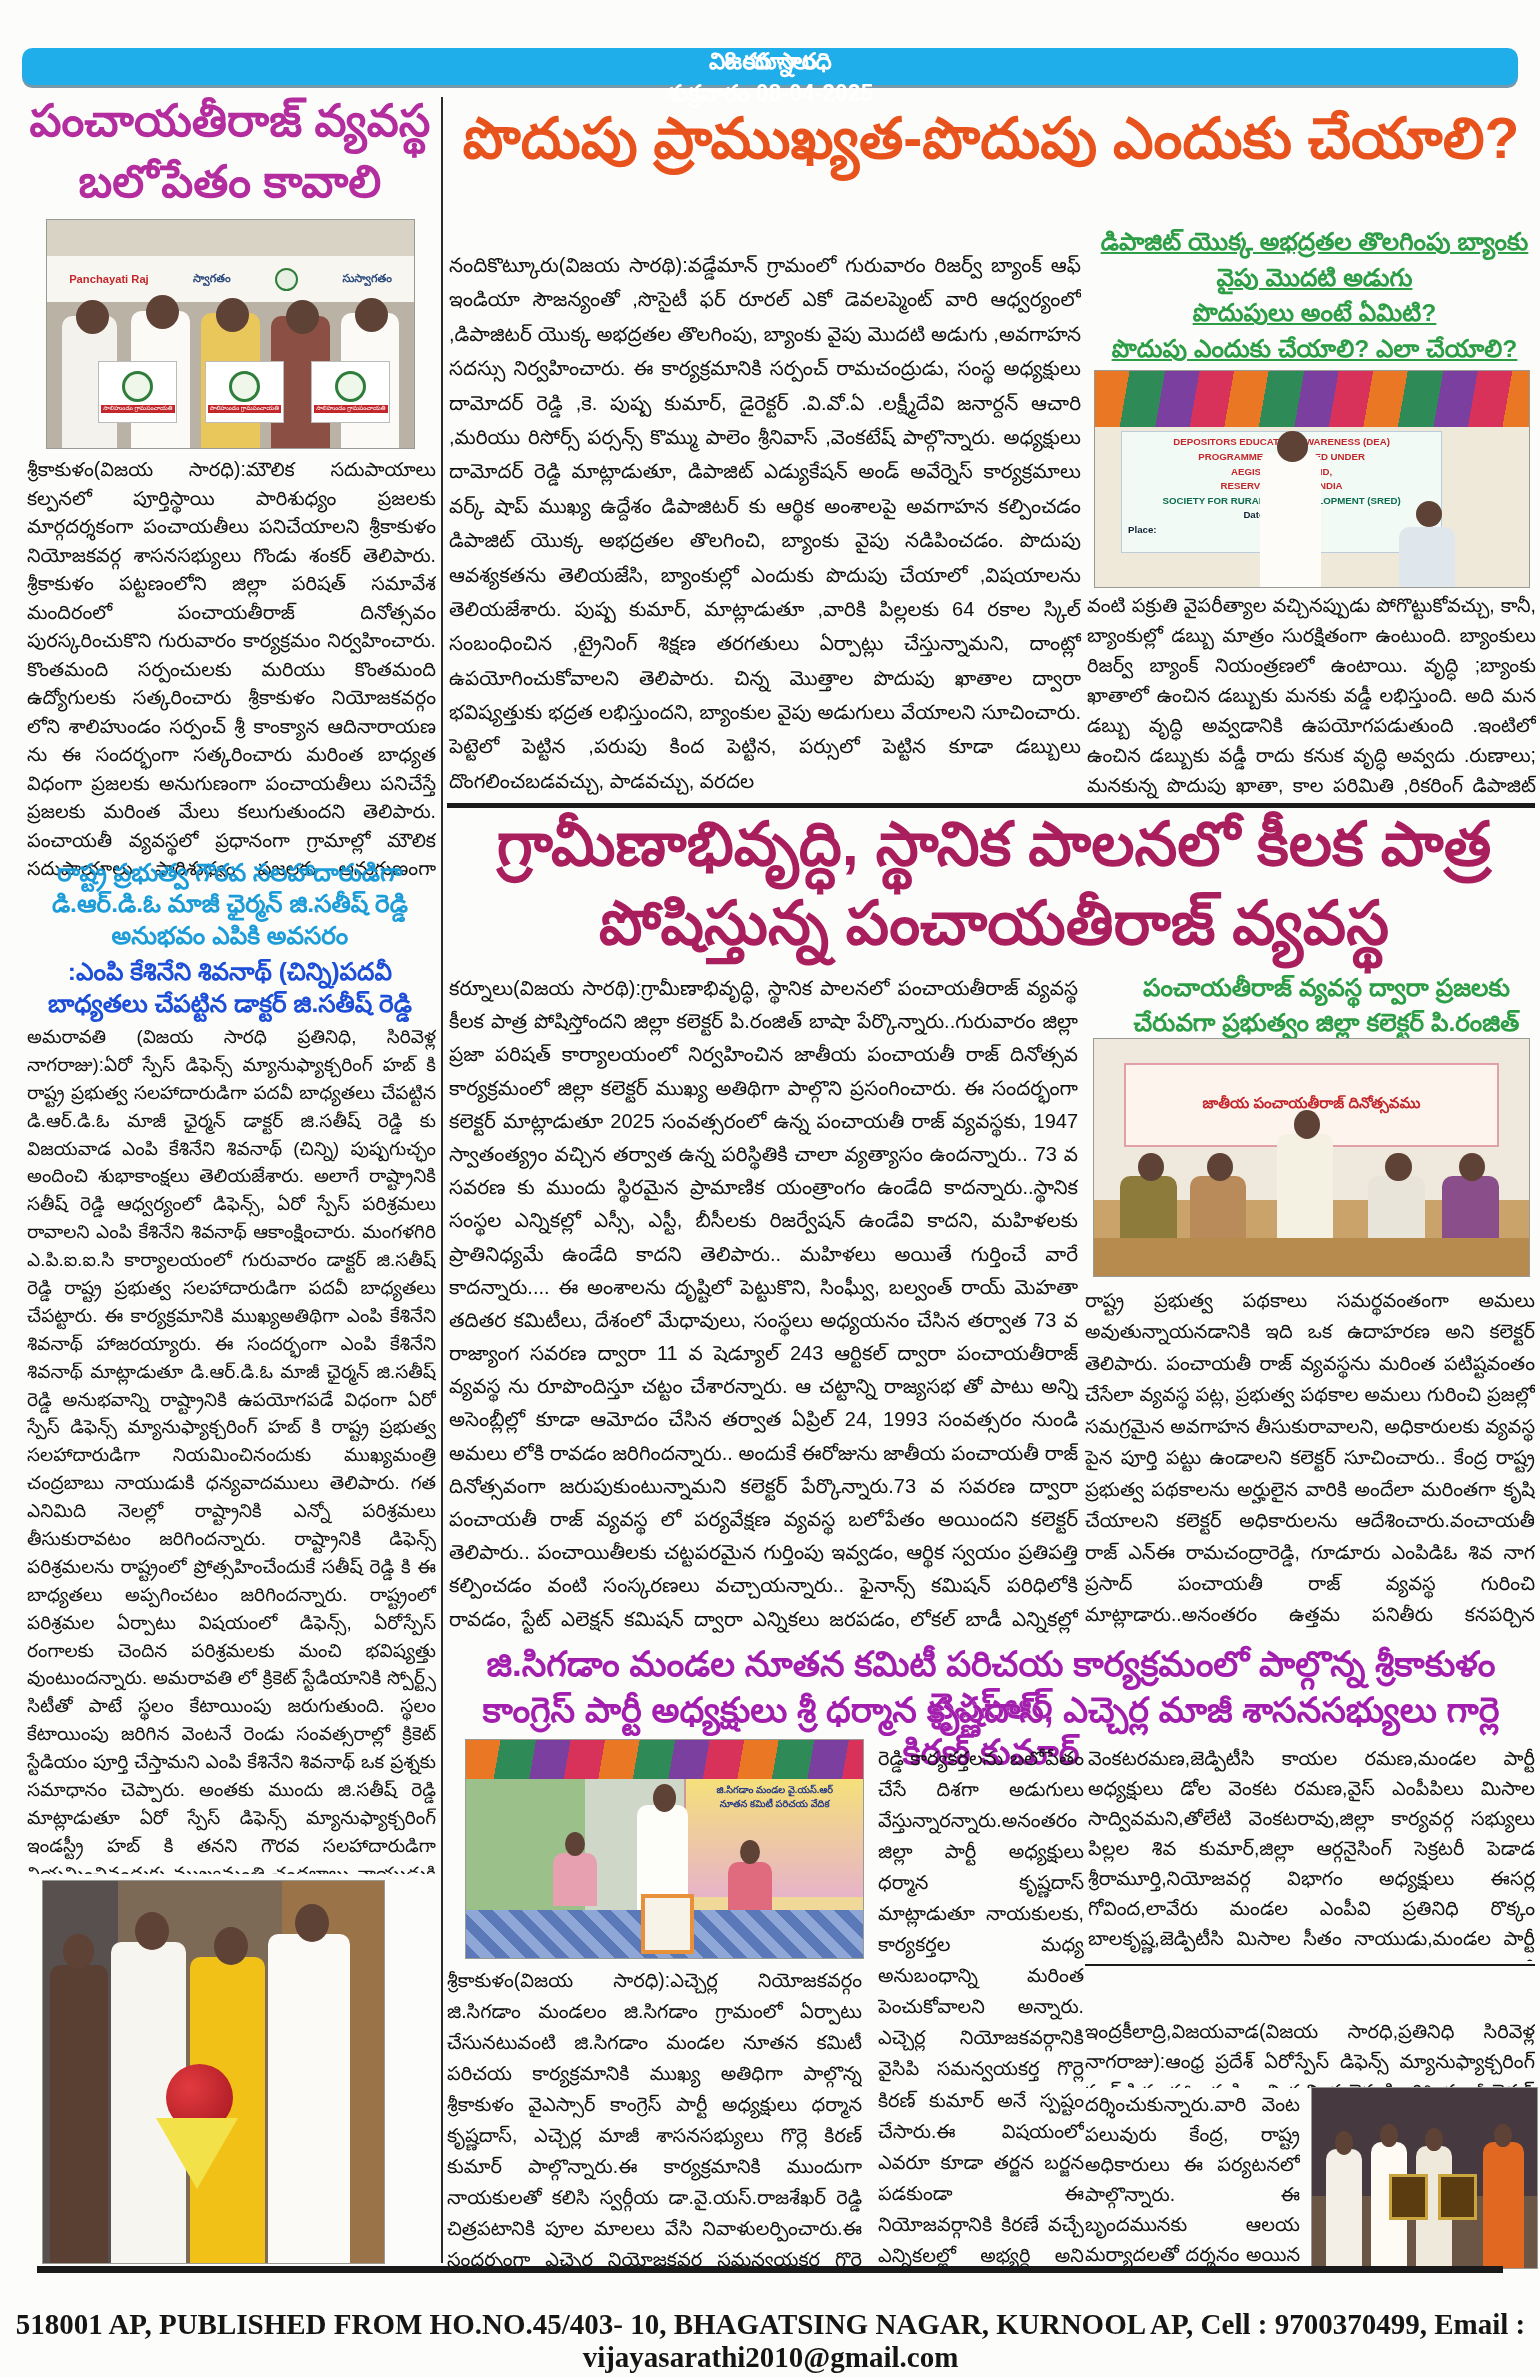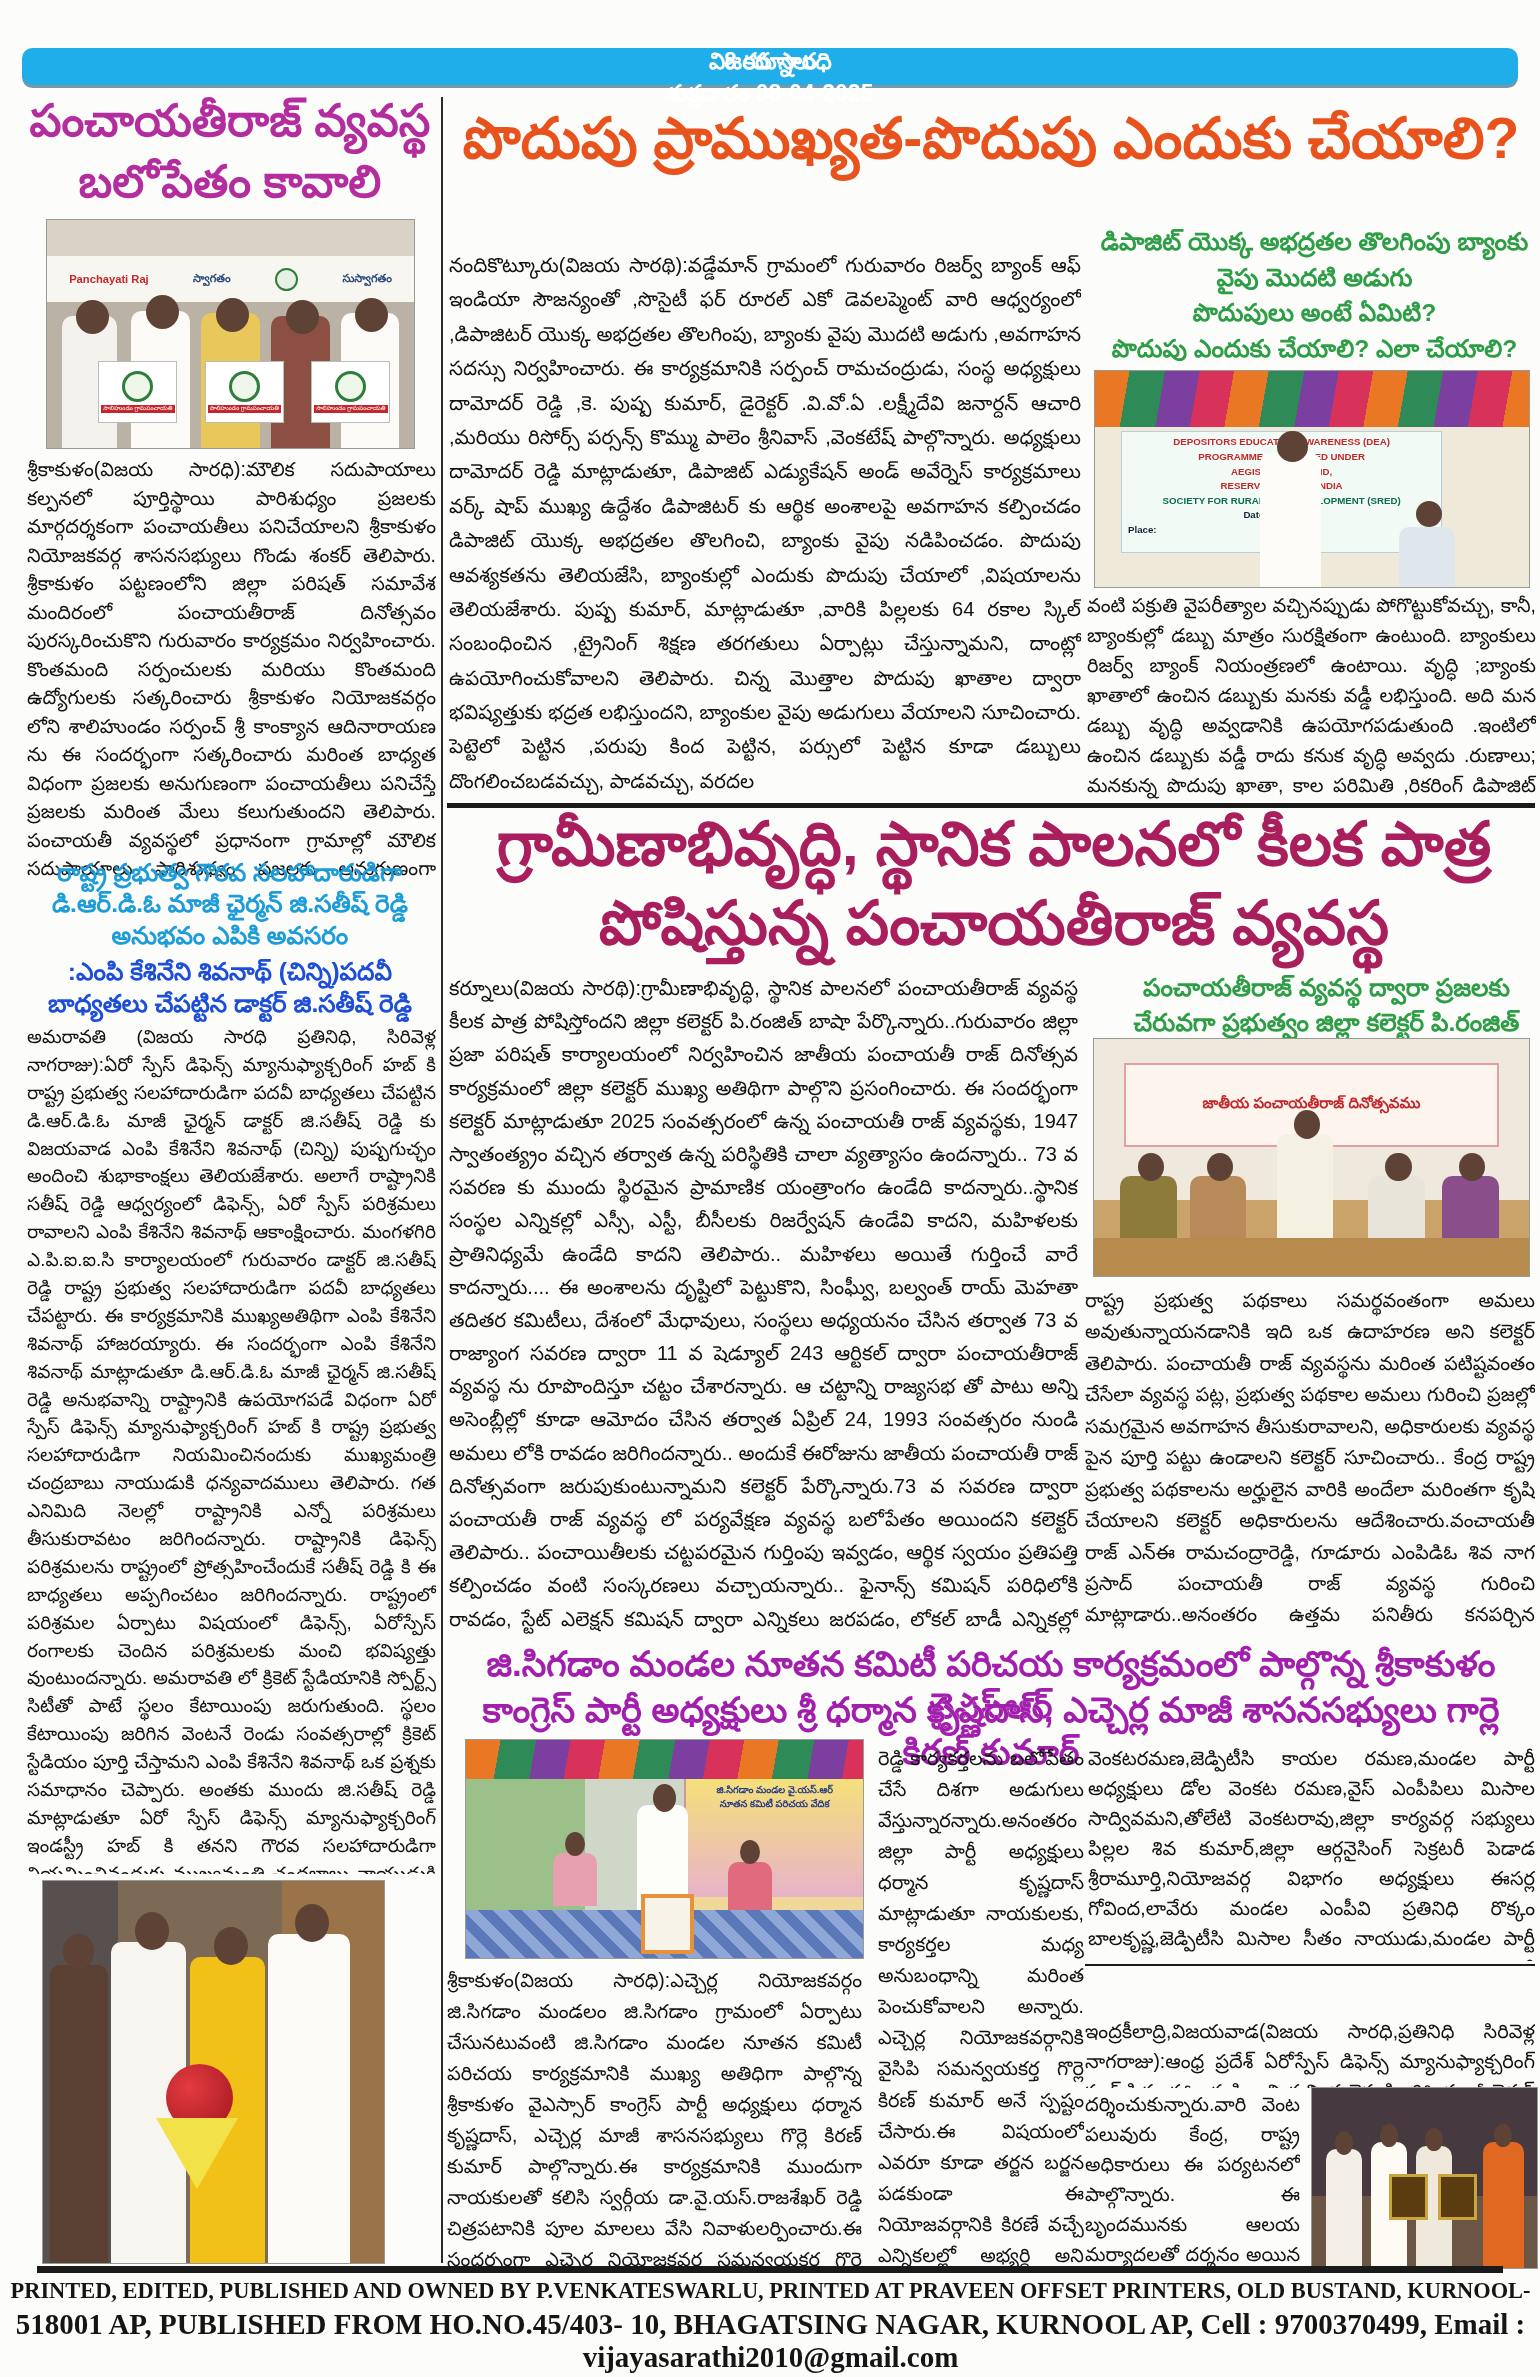--- a/index.html
+++ b/index.html
@@ -113,21 +113,21 @@
     <div class="fig" style="left:66%;top:14%;width:24%;height:86%;background:#fbfaf6;"></div>
     <div class="head" style="left:74%;top:6%;width:10%;height:10%;"></div>
     <div style="position:absolute;left:36%;top:48%;width:67px;height:67px;border-radius:50%;background:radial-gradient(circle at 35% 35%,#e23b3f,#a31520);"></div>
     <div style="position:absolute;left:33%;top:62%;width:0;height:0;border-left:41px solid transparent;border-right:41px solid transparent;border-top:71px solid #f3e14a;"></div>
   </div>
 
   <div class="abs hd hl-orange center" style="left:447px;top:103px;width:1088px;font-size:57px;line-height:1.25;">పొదుపు ప్రాముఖ్యత-పొదుపు ఎందుకు చేయాలి?</div>
 
   <div class="abs jtext" style="left:449px;top:248px;width:632px;height:553px;font-size:20px;line-height:1.72;">నందికొట్కూరు(విజయ సారథి):వడ్డేమాన్ గ్రామంలో గురువారం రిజర్వ్ బ్యాంక్ ఆఫ్ ఇండియా సౌజన్యంతో ,సొసైటీ ఫర్ రూరల్ ఎకో డెవలప్మెంట్ వారి ఆధ్వర్యంలో ,డిపాజిటర్ యొక్క అభద్రతల తొలగింపు, బ్యాంకు వైపు మొదటి అడుగు ,అవగాహన సదస్సు నిర్వహించారు. ఈ కార్యక్రమానికి సర్పంచ్ రామచంద్రుడు, సంస్థ అధ్యక్షులు దామోదర్ రెడ్డి ,కె. పుష్ప కుమార్, డైరెక్టర్ .వి.వో.ఏ .లక్ష్మీదేవి  జనార్దన్ ఆచారి ,మరియు రిసోర్స్ పర్సన్స్ కొమ్ము పాలెం శ్రీనివాస్ ,వెంకటేష్ పాల్గొన్నారు. అధ్యక్షులు దామోదర్ రెడ్డి మాట్లాడుతూ, డిపాజిట్ ఎడ్యుకేషన్ అండ్ అవేర్నెస్ కార్యక్రమాలు వర్క్ షాప్ ముఖ్య ఉద్దేశం డిపాజిటర్ కు ఆర్థిక అంశాలపై అవగాహన కల్పించడం డిపాజిట్ యొక్క అభద్రతల తొలగించి, బ్యాంకు వైపు నడిపించడం. పొదుపు ఆవశ్యకతను తెలియజేసి, బ్యాంకుల్లో ఎందుకు పొదుపు చేయాలో ,విషయాలను తెలియజేశారు. పుష్ప కుమార్, మాట్లాడుతూ ,వారికి పిల్లలకు 64 రకాల స్కిల్ సంబంధించిన ,ట్రైనింగ్ శిక్షణ తరగతులు ఏర్పాట్లు చేస్తున్నామని, దాంట్లో ఉపయోగించుకోవాలని తెలిపారు. చిన్న మొత్తాల పొదుపు ఖాతాల ద్వారా భవిష్యత్తుకు భద్రత లభిస్తుందని, బ్యాంకుల వైపు అడుగులు వేయాలని సూచించారు. పెట్టెలో పెట్టిన ,పరుపు కింద పెట్టిన, పర్సులో పెట్టిన కూడా డబ్బులు దొంగలించబడవచ్చు, పాడవచ్చు, వరదల</div>
 
-  <div class="abs sub-green center" style="left:1094px;top:224px;width:441px;font-size:24.6px;line-height:1.45;">
+  <div class="abs sub-green center" style="left:1094px;top:224px;width:441px;font-size:24.6px;line-height:1.45;text-decoration:underline;">
     <div>డిపాజిట్ యొక్క అభద్రతల  తొలగింపు బ్యాంకు</div>
     <div>వైపు మొదటి అడుగు</div>
     <div>పొదుపులు అంటే ఏమిటి?</div>
     <div>పొదుపు ఎందుకు చేయాలి? ఎలా చేయాలి?</div>
   </div>
 
   <div class="ph" style="left:1094px;top:370px;width:434px;height:216px;background:linear-gradient(#efe9da 0 100%);">
     <div class="band tent" style="top:0;height:26%;"></div>
     <div class="band" style="top:28%;left:6%;right:20%;height:54%;width:auto;background:#f2faf6;border:1.5px solid #bcd;
          color:#c3272b;font-weight:700;font-size:9.7px;text-align:center;line-height:1.5;padding-top:3px;">
@@ -212,17 +212,16 @@
     <div class="head" style="left:30%;top:20%;width:8%;height:13%;"></div>
     <div class="fig" style="left:46%;top:32%;width:16%;height:68%;background:#efe9dc;"></div>
     <div class="head" style="left:50%;top:22%;width:8%;height:13%;"></div>
     <div class="fig" style="left:76%;top:30%;width:18%;height:70%;background:#e06820;"></div>
     <div class="head" style="left:81%;top:20%;width:8%;height:13%;"></div>
     <div style="position:absolute;left:34%;top:48%;width:33px;height:40px;background:#5a3c10;border:3.7px solid #caa53d;"></div>
     <div style="position:absolute;left:56%;top:48%;width:33px;height:40px;background:#5a3c10;border:3.7px solid #caa53d;"></div>
   </div>
 
   <div class="abs hrule" style="left:37px;top:2266px;width:1466px;height:6.7px;"></div>
-  <div class="abs center footer-line" style="left:0;top:2278px;width:1541px;font-size:22.4px;">PRINTED, EDITED, PUBLISHED AND OWNED BY P.VENKATESWARLU, PRINTED AT PRAVEEN OFFSET PRINTERS, OLD BUSTAND, KURNOOL-</div>
   <div class="abs center footer-line" style="left:0;top:2308px;width:1541px;font-size:29px;">518001 AP, PUBLISHED FROM HO.NO.45/403- 10, BHAGATSING NAGAR, KURNOOL AP, Cell : 9700370499, Email : vijayasarathi2010@gmail.com</div>
 
 </div>
 
 
 </body></html>

